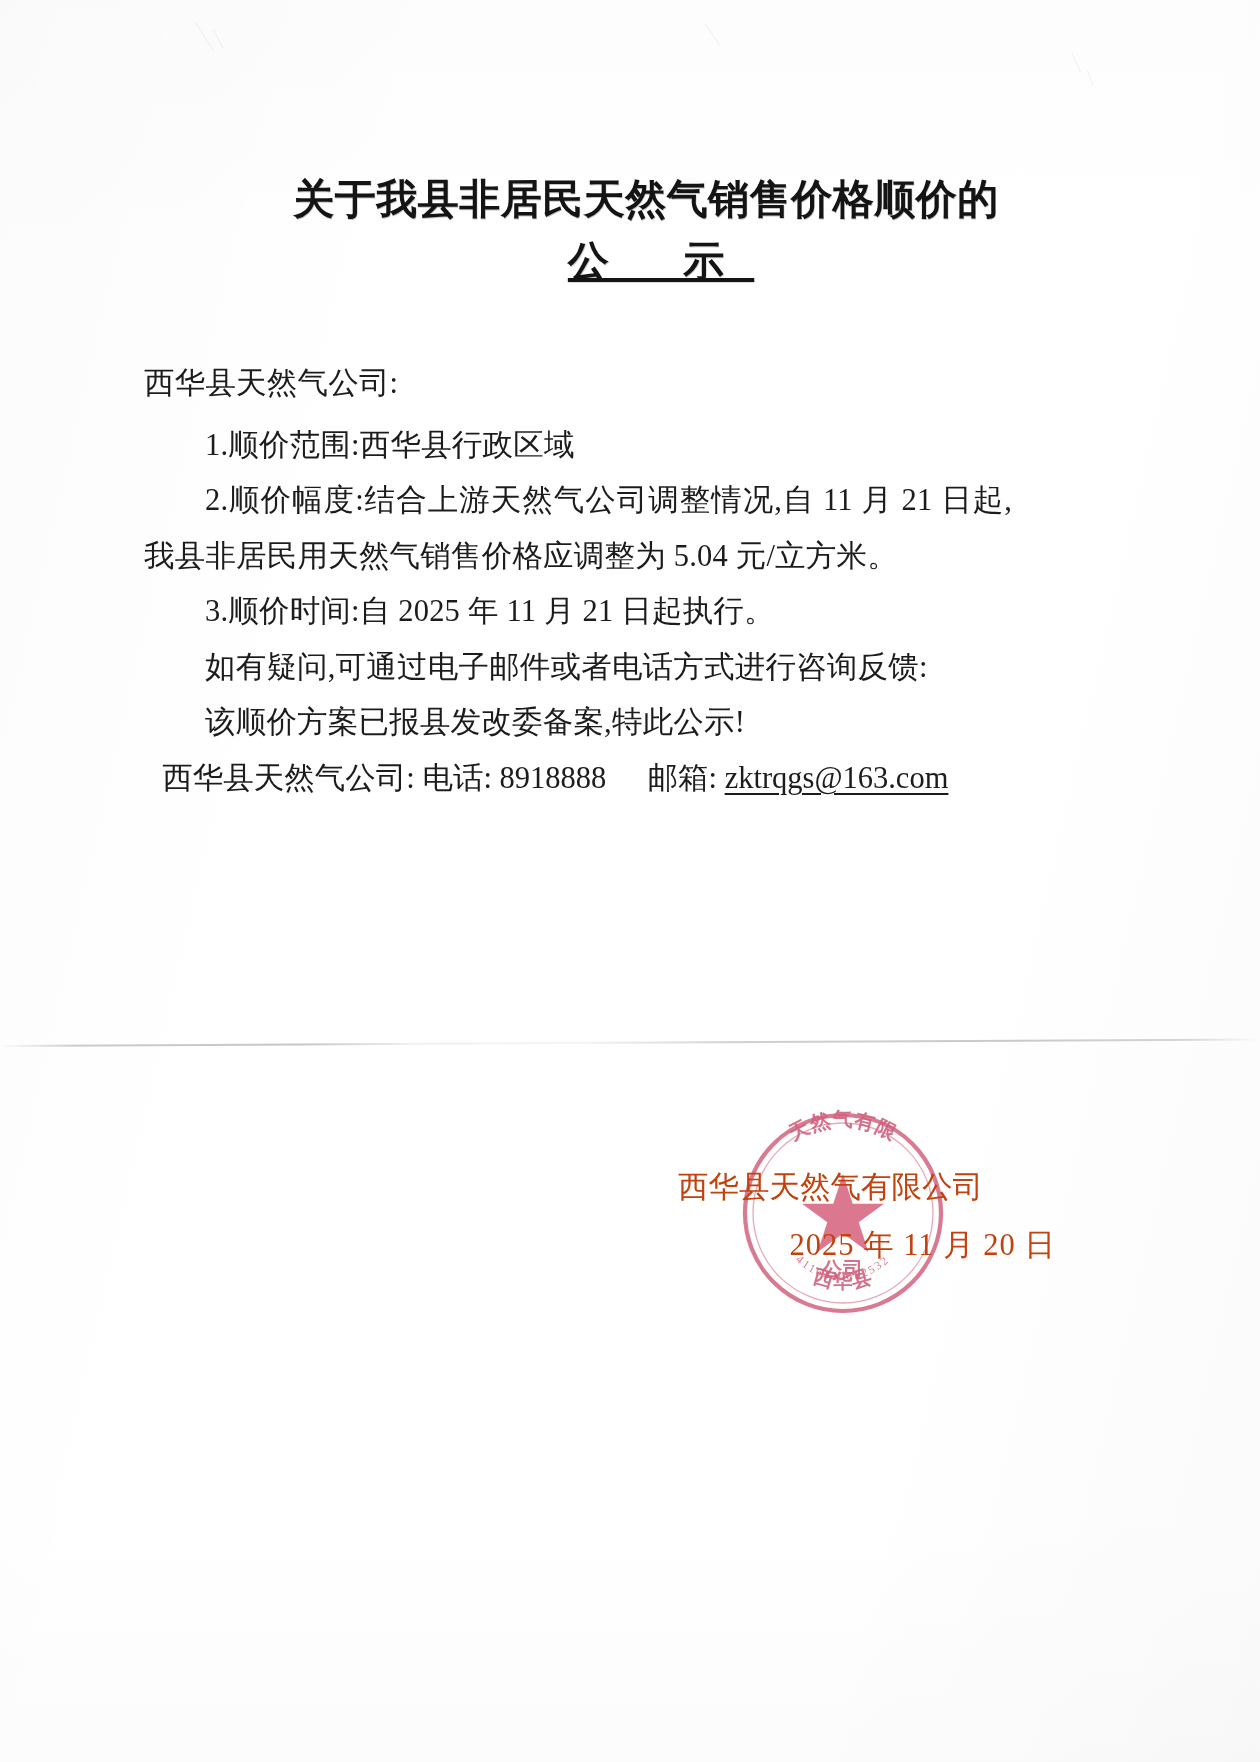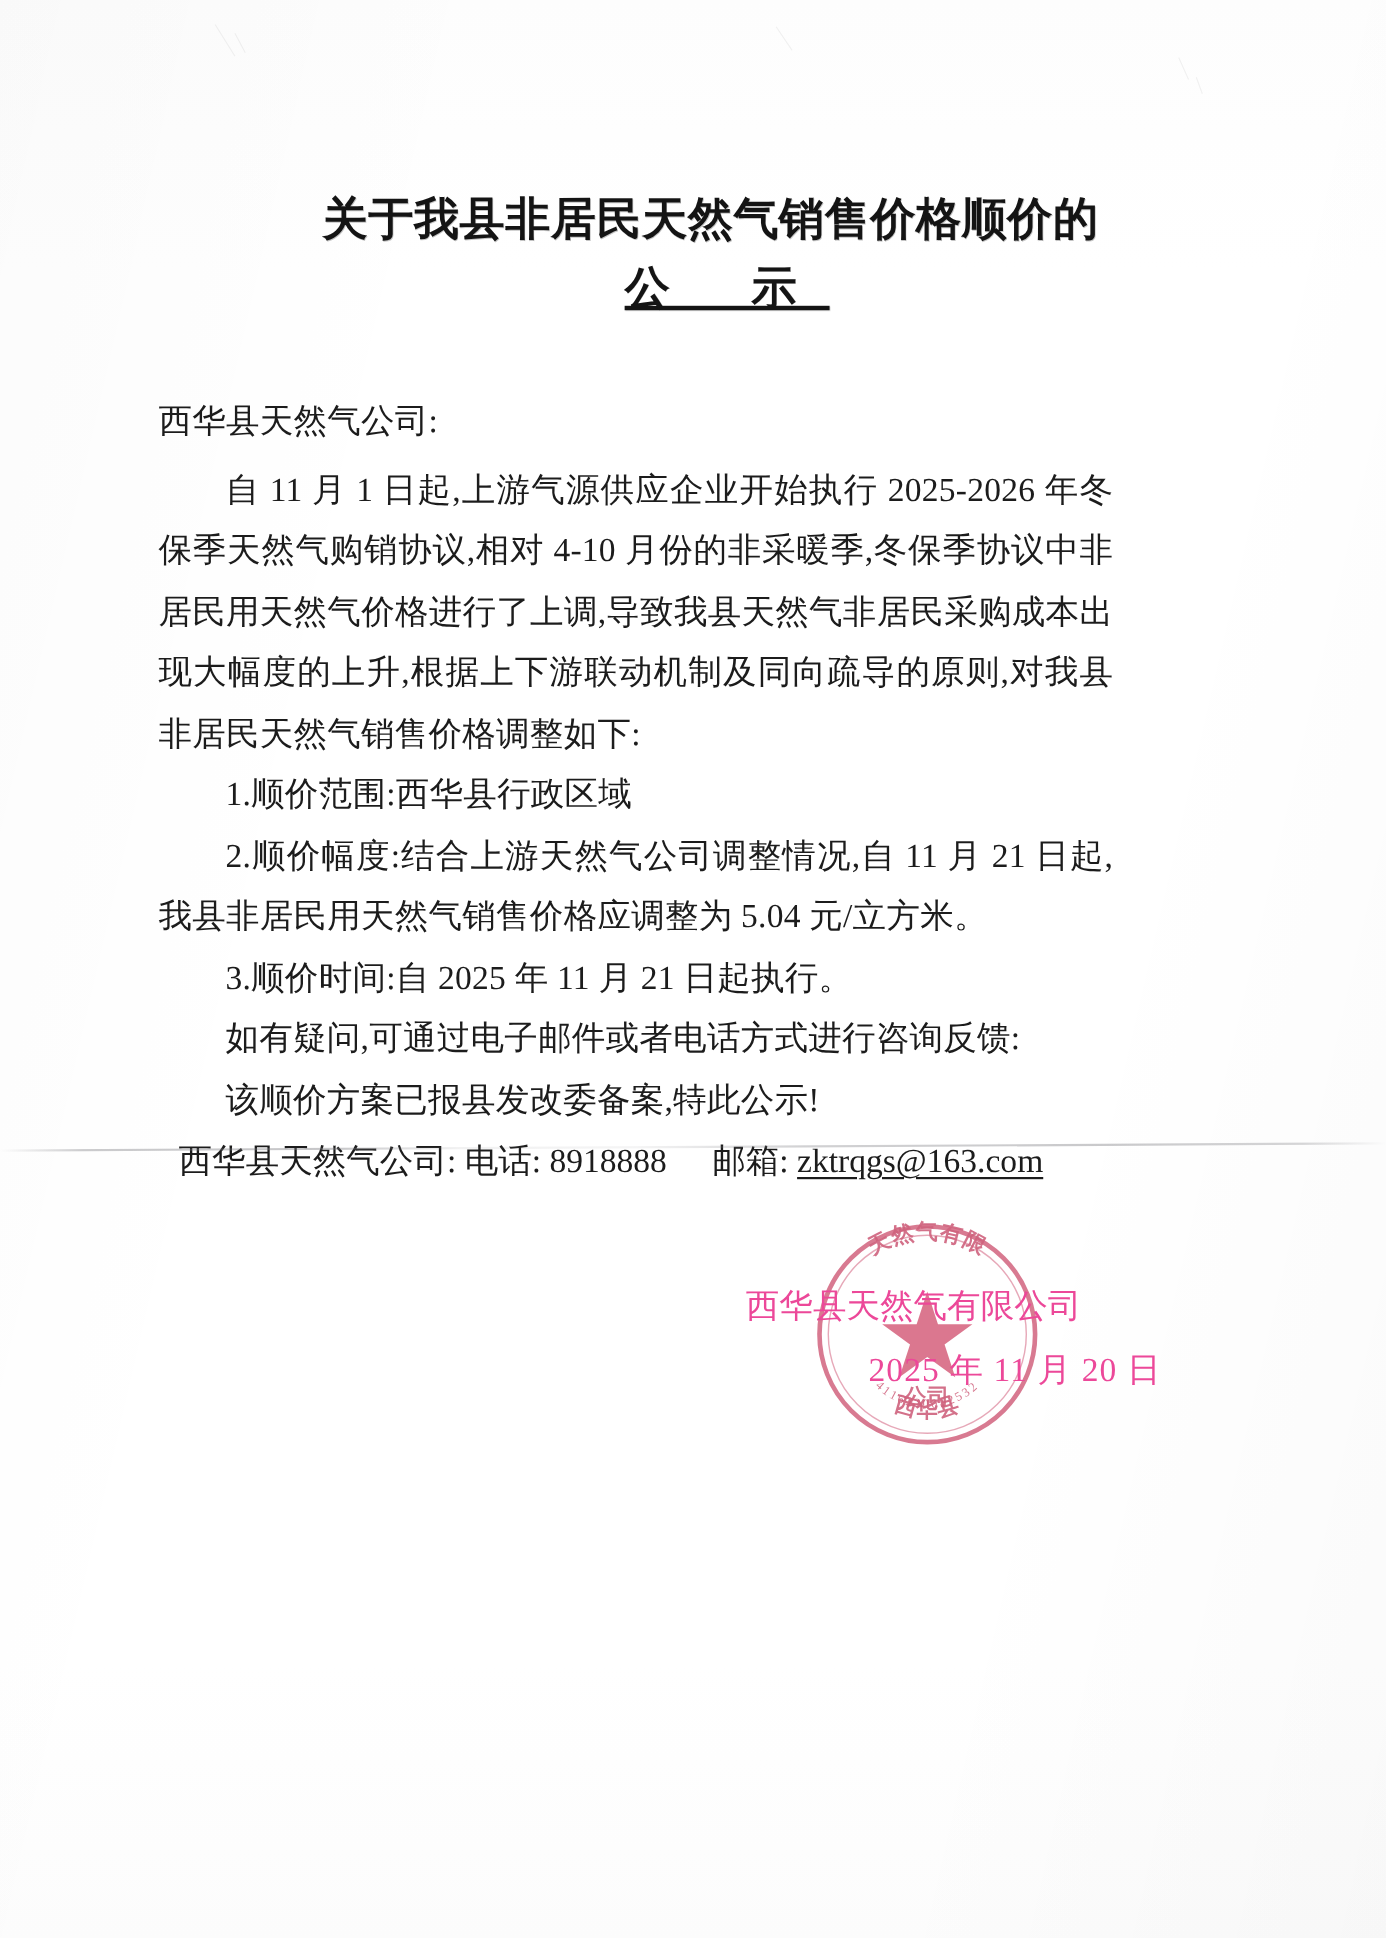--- a/index.html
+++ b/index.html
@@ -122,21 +122,21 @@
 
   
   .sign-block {
     position: absolute;
     left: 640px;
     top: 1158px;
     width: 400px;
     text-align: left;
     font-size: 30.5px;
     line-height: 58px;
-    color: #ec4899;
+    color: #c2410c;
   }
   .sign-line.company { padding-left: 22px; }
   .sign-line.date    { padding-left: 22px; letter-spacing: 1px; text-align: right; }
 
   
   #seal {
     position: absolute;
     left: 712px;
     top: 1098px;
     width: 230px;
@@ -191,21 +191,20 @@
 
   <div class="title-block">
     <div class="title-line">关于我县非居民天然气销售价格顺价的</div>
     <div class="title-line second">公  示</div>
   </div>
 
   <div class="body-block">
 
     <div class="p salutation">西华县天然气公司:</div>
 
-    <div class="p indent">自 11 月 1 日起,上游气源供应企业开始执行 2025-2026 年冬保季天然气购销协议,相对 4-10 月份的非采暖季,冬保季协议中非居民用天然气价格进行了上调,导致我县天然气非居民采购成本出现大幅度的上升,根据上下游联动机制及同向疏导的原则,对我县非居民天然气销售价格调整如下:</div>
 
     <div class="p item">1.顺价范围:西华县行政区域</div>
     <div class="p item">2.顺价幅度:结合上游天然气公司调整情况,自 11 月 21 日起,我县非居民用天然气销售价格应调整为 5.04 元/立方米。</div>
     <div class="p item">3.顺价时间:自 2025 年 11 月 21 日起执行。</div>
 
     <div class="p item">如有疑问,可通过电子邮件或者电话方式进行咨询反馈:</div>
     <div class="p item">该顺价方案已报县发改委备案,特此公示!</div>
 
     <div class="contact-line">
       <span>西华县天然气公司:</span>

